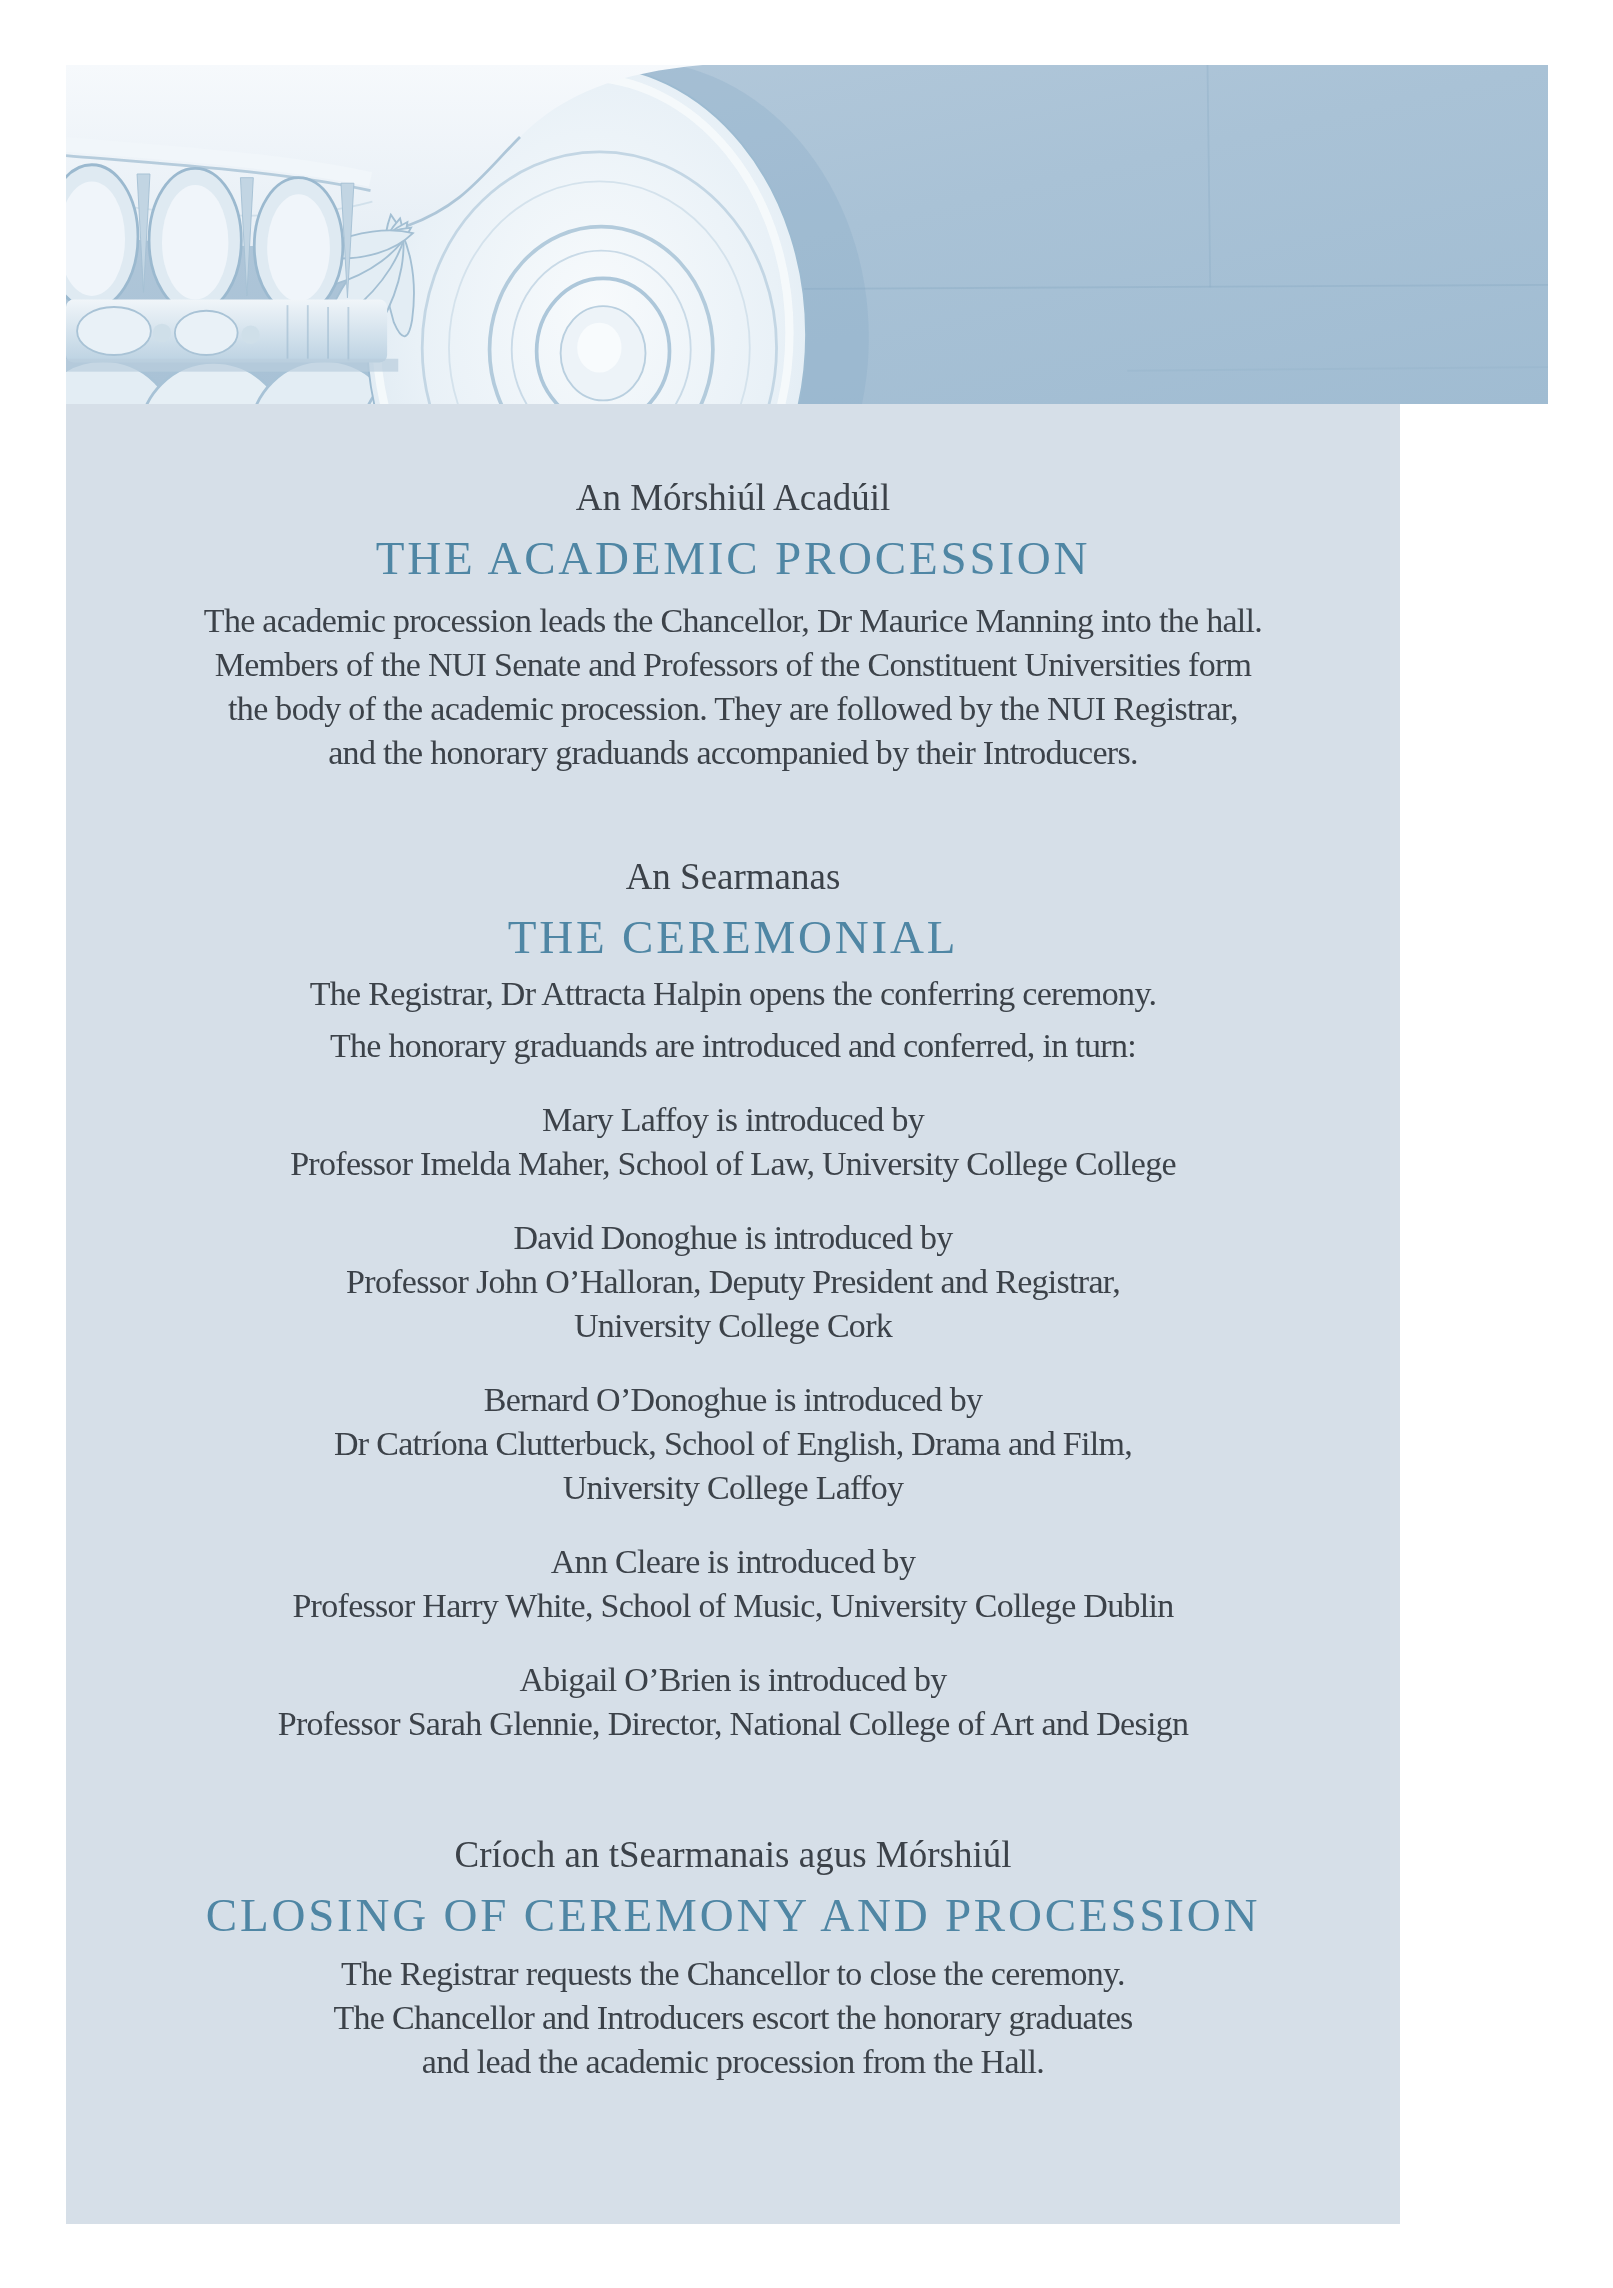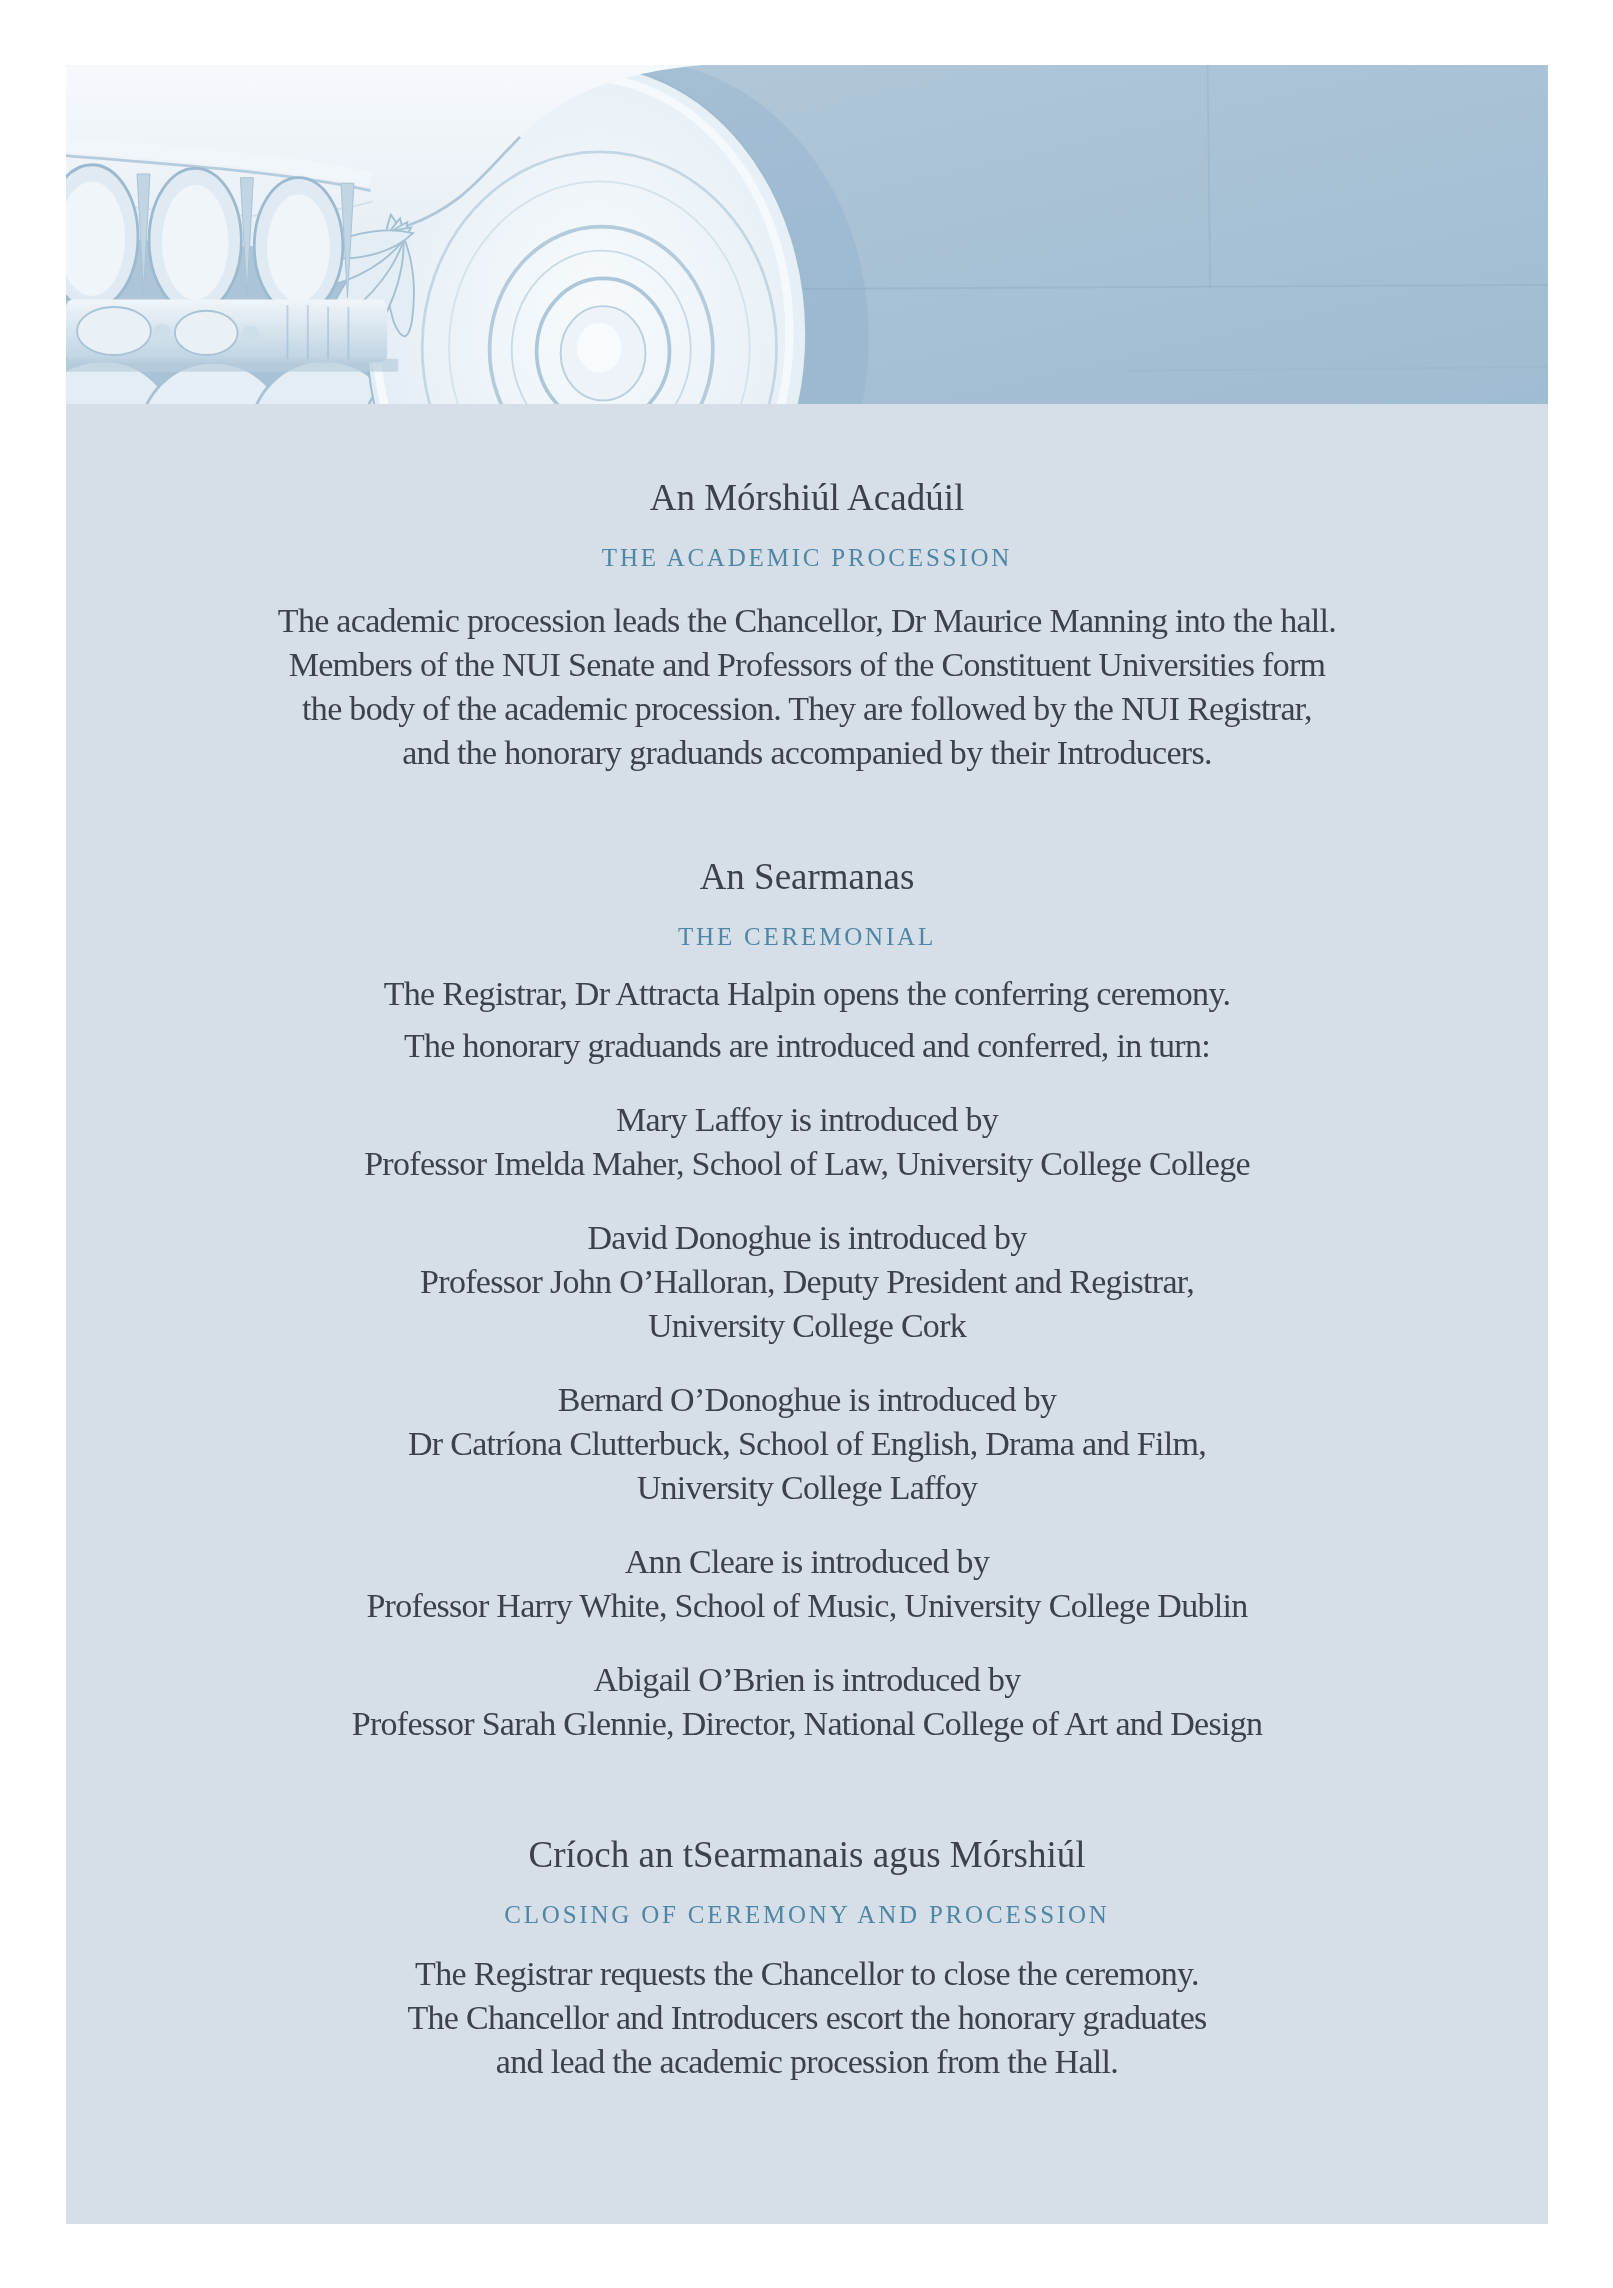--- a/index.html
+++ b/index.html
@@ -8,21 +8,21 @@
     width: 1613px;
     height: 2289px;
     background: #ffffff;
     overflow: hidden;
     font-family: "Liberation Serif", "DejaVu Serif", serif;
   }
   .panel {
     position: absolute;
     left: 66px;
     top: 65px;
-    width: 1482px;
+    width: 1334px;
     height: 2159px;
     background: #d6dfe8;
   }
   .hero {
     display: block;
     width: 1482px;
     height: 339px;
   }
   section {
     text-align: center;
@@ -33,21 +33,21 @@
   .sec-3 { padding-top: 87px; }
   .irish-title {
     font-size: 37px;
     line-height: 44px;
     font-weight: 400;
     margin: 0;
     color: #3c4249;
     white-space: nowrap;
   }
   .english-title {
-    font-size: 25px;
+    font-size: 47px;
     line-height: 48px;
     font-weight: 400;
     letter-spacing: 2.8px;
     margin: 14px 0 0 0;
     color: #4f86a4;
     white-space: nowrap;
   }
   .body-line {
     font-size: 34px;
     line-height: 44px;

